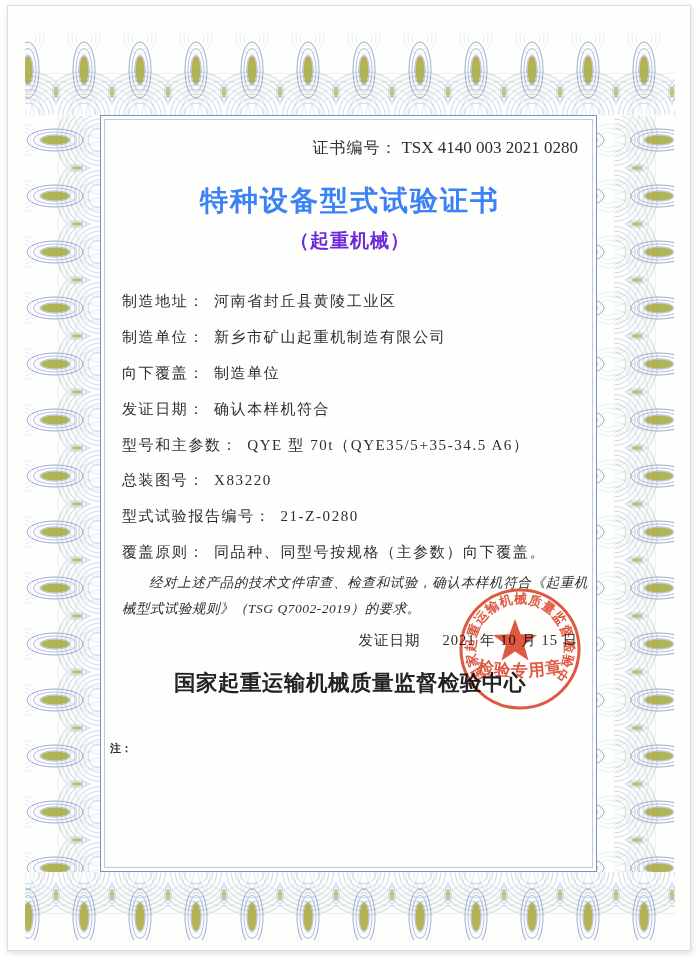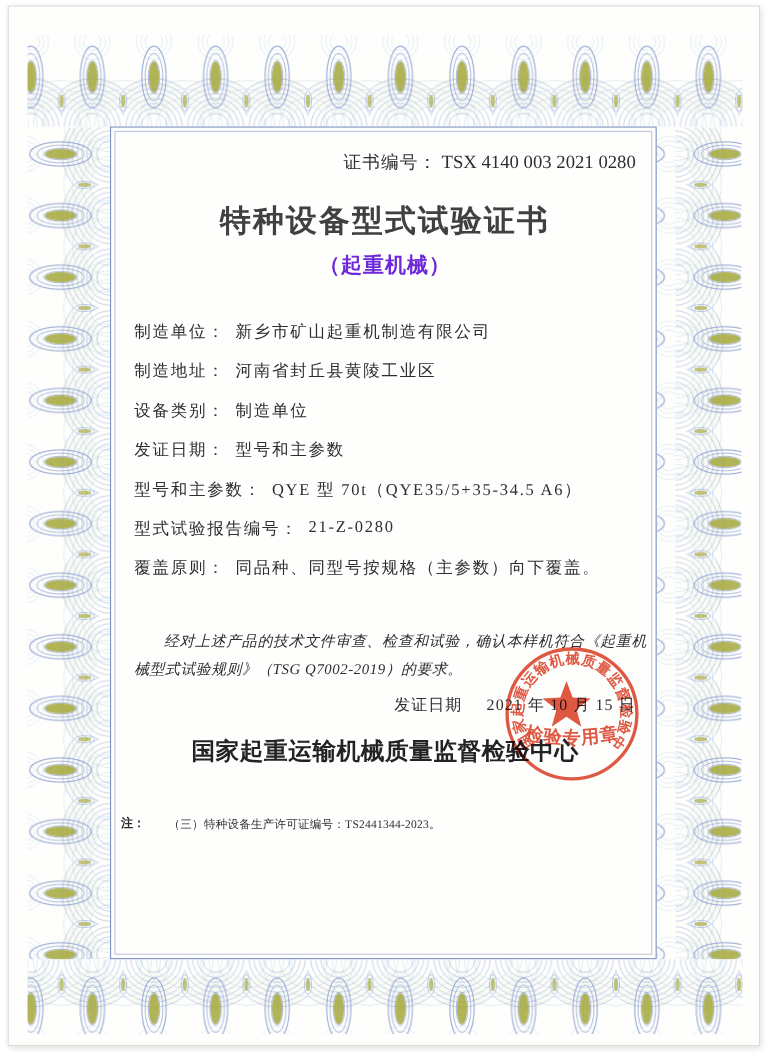--- a/index.html
+++ b/index.html
@@ -9,21 +9,21 @@
          border:1px solid #dddcd6;box-shadow:1px 2px 6px rgba(0,0,0,.14);}
   .border-art{position:absolute;left:0;top:0;width:700px;height:962px;pointer-events:none;}
   .panel{position:absolute;left:100px;top:115px;width:497px;height:757px;background:#fefefd;
          border:1.5px solid #7e91c2;box-sizing:border-box;}
   .panel-inner{position:absolute;inset:3px;border:1px solid rgba(126,145,194,.5);}
   .content{position:absolute;inset:0;z-index:3;}
   .cert-no{position:absolute;top:138px;right:122px;white-space:nowrap;}
   .cert-no .lbl{font-size:16px;letter-spacing:1px;}
   .cert-no .val{font-size:17px;font-family:"Liberation Serif",serif;margin-left:4px;}
   .title{position:absolute;top:182px;left:0;width:700px;text-align:center;margin:0;
-         font-size:28px;font-weight:bold;letter-spacing:2px;color:#404040;}
+         font-size:28px;font-weight:bold;letter-spacing:2px;color:#3b82f6;}
   .subtitle{position:absolute;top:228px;left:0;width:700px;text-align:center;
          font-size:19px;font-weight:bold;letter-spacing:1px;color:#6d28d9;}
   .fields{position:absolute;left:122px;top:284px;right:110px;}
   .frow{height:35.8px;display:flex;align-items:center;font-size:15px;letter-spacing:1.6px;white-space:nowrap;}
   .frow .flabel{flex:none;}
   .frow .fvalue{margin-left:9px;}
   .statement{position:absolute;left:122px;top:570px;width:466px;margin:0;
          font-size:13.5px;line-height:25.5px;letter-spacing:.5px;text-indent:2em;text-align:justify;font-style:italic;}
   .date-line{position:absolute;top:631px;right:122px;font-size:14.5px;letter-spacing:1px;white-space:nowrap;}
   .date-line .dval{margin-left:22px;}
@@ -99,38 +99,42 @@
   <div class="content">
     <div class="cert-no">
       <span class="lbl">证书编号：</span><span class="val">TSX 4140 003 2021 0280</span>
     </div>
 
     <h1 class="title">特种设备型式试验证书</h1>
     <div class="subtitle">（起重机械）</div>
 
     <div class="fields">
       <div class="frow">
+        <span class="flabel">制造地址：</span>
+        <span class="fvalue">河南省封丘县黄陵工业区</span>
+      </div>
+      <div class="frow">
         <span class="flabel">制造单位：</span>
         <span class="fvalue">新乡市矿山起重机制造有限公司</span>
       </div>
       <div class="frow">
-        <span class="flabel">制造地址：</span>
-        <span class="fvalue">河南省封丘县黄陵工业区</span>
-      </div>
-      <div class="frow">
-        <span class="flabel">设备类别：</span>
+        <span class="flabel">向下覆盖：</span>
         <span class="fvalue">制造单位</span>
       </div>
       <div class="frow">
         <span class="flabel">发证日期：</span>
-        <span class="fvalue">型号和主参数</span>
+        <span class="fvalue">确认本样机符合</span>
       </div>
       <div class="frow">
         <span class="flabel">型号和主参数：</span>
         <span class="fvalue">QYE 型 70t（QYE35/5+35-34.5 A6）</span>
+      </div>
+      <div class="frow">
+        <span class="flabel">总装图号：</span>
+        <span class="fvalue">X83220</span>
       </div>
       <div class="frow">
         <span class="flabel">型式试验报告编号：</span>
         <span class="fvalue">21-Z-0280</span>
       </div>
       <div class="frow">
         <span class="flabel">覆盖原则：</span>
         <span class="fvalue">同品种、同型号按规格（主参数）向下覆盖。</span>
       </div>
     </div>
@@ -138,21 +142,20 @@
     <p class="statement">经对上述产品的技术文件审查、检查和试验，确认本样机符合《起重机械型式试验规则》（TSG Q7002-2019）的要求。</p>
 
     <div class="date-line">
       <span>发证日期</span><span class="dval">2021 年 10 月 15 日</span>
     </div>
 
     <div class="issuer">国家起重运输机械质量监督检验中心</div>
 
     <span class="notes-label">注：</span>
     <div class="notes">
-      <p>（三）特种设备生产许可证编号：TS2441344-2023。</p>
     </div>
   </div>
 
   <svg class="seal" width="140" height="140" viewBox="0 0 140 140" xmlns="http://www.w3.org/2000/svg">
     <defs>
       <path id="ringPath" d="M 35.5,97.9 A 45 45 0 1 1 104.5,97.9" fill="none"></path>
       <path id="bannerPath" d="M 24,92 Q 70,102 116,92" fill="none"></path>
     </defs>
     <circle cx="70" cy="70" r="59" fill="none" stroke-width="3" stroke="#dd4a32"></circle>
     <polygon points="65,40 70.6,55.2 86.9,55.9 74.1,66 78.5,81.6 65,72.6 51.5,81.6 55.9,66 43.1,55.9 59.4,55.2" fill="#dd4a32"></polygon>

